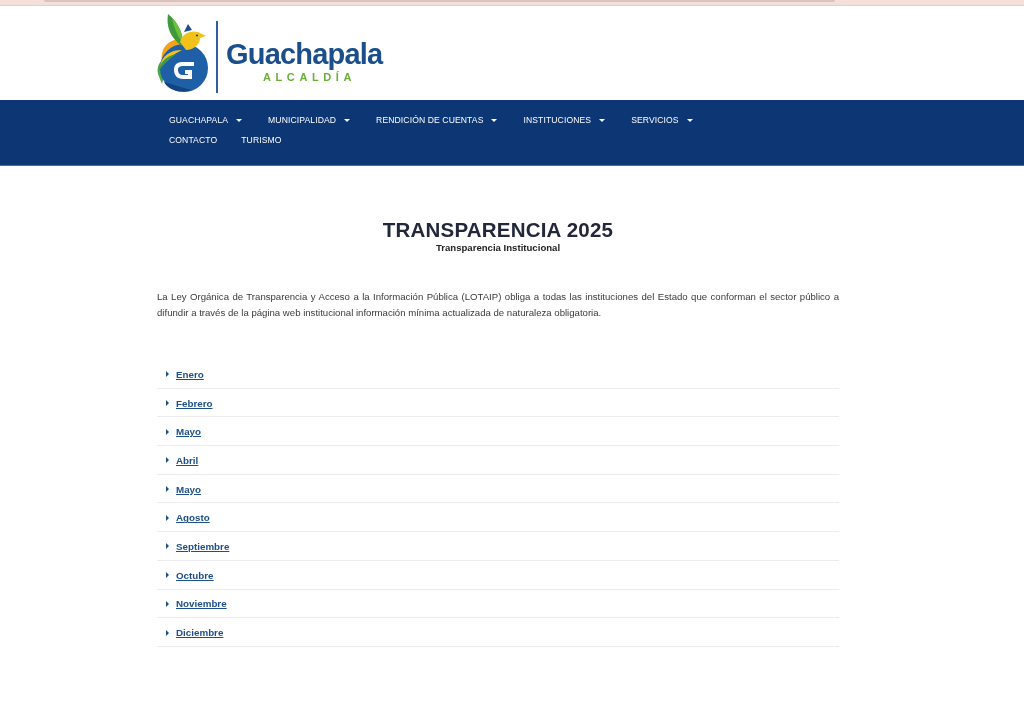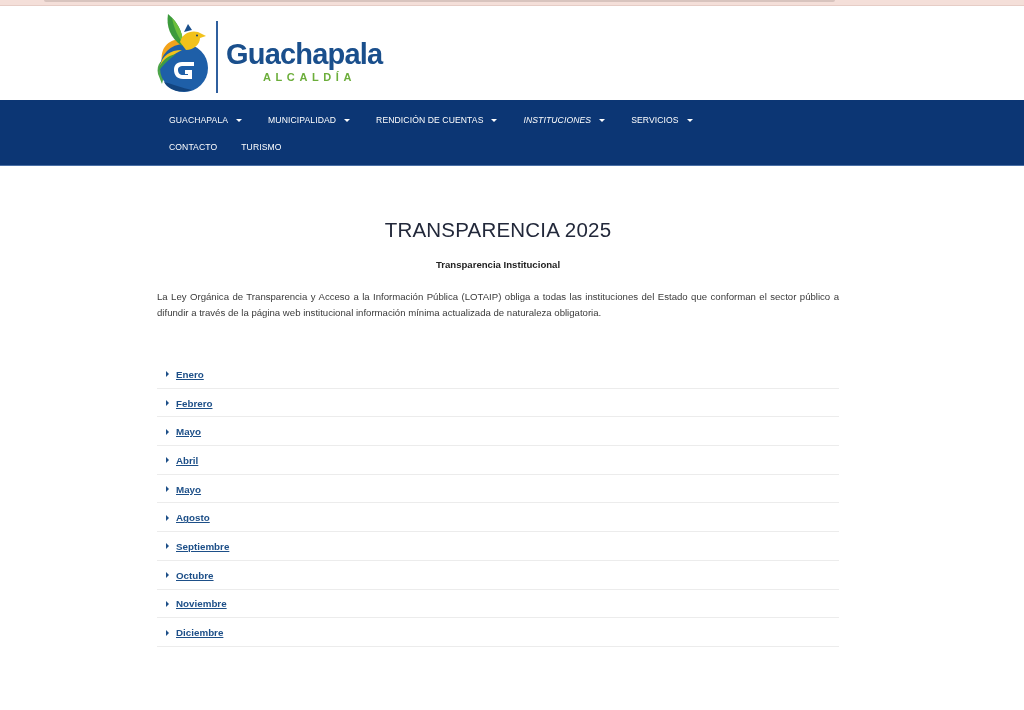--- a/index.html
+++ b/index.html
@@ -34,39 +34,39 @@
     position: absolute; left: 107px; top: 59px;
     font-size: 11px; font-weight: bold; color: #6cae3b; letter-spacing: 4.6px;
   }
 
   .navbar {
     position: absolute; left: 0; top: 100px; width: 1024px; height: 66px;
     background: #0c3674; border-bottom: 1px solid #4a6fa5;
   }
   .nav-row { position: absolute; left: 157px; height: 26px; display: flex; align-items: center; }
   .nav-row.r1 { top: 7px; }
-  .nav-row.r2 { top: 34px; }
+  .nav-row.r2 { top: 27px; }
   .nav-item {
     display: flex; align-items: center; color: #ffffff;
     font-size: 8.6px; letter-spacing: 0.1px; padding: 0 12px; height: 26px; cursor: pointer;
     text-decoration: none; white-space: nowrap;
   }
   .nav-item .caret {
     display: inline-block; width: 0; height: 0; margin-left: 8px;
     border-left: 3px solid transparent; border-right: 3px solid transparent;
     border-top: 3px solid #ffffff;
   }
 
   .content { position: absolute; left: 157px; top: 166px; width: 682px; }
   .page-title {
     position: absolute; top: 52px; left: 0; width: 682px; text-align: center;
-    font-size: 20.5px; font-weight: normal; color: #22283a; letter-spacing: 0.2px;
+    font-size: 20.5px; font-weight: bold; color: #22283a; letter-spacing: 0.2px;
   }
   .subtitle {
-    position: absolute; top: 93px; left: 0; width: 682px; text-align: center;
+    position: absolute; top: 76px; left: 0; width: 682px; text-align: center;
     font-size: 9.6px; font-weight: bold; color: #222;
   }
   .intro {
     position: absolute; top: 123px; left: 0; width: 682px;
     font-size: 9.6px; line-height: 16px; color: #3a3a3a; text-align: justify;
     text-align-last: left;
   }
 
   .months { position: absolute; top: 194px; left: 0; width: 682px; list-style: none; }
   .month {
@@ -125,21 +125,21 @@
       <span class="caret"></span>
     </a>
     <a class="nav-item" style="padding-left:14px;">
       <span>MUNICIPALIDAD</span>
       <span class="caret"></span>
     </a>
     <a class="nav-item" style="padding-left:14px;">
       <span>RENDICIÓN DE CUENTAS</span>
       <span class="caret"></span>
     </a>
-    <a class="nav-item" style="padding-left:14px;font-style:italic;">
+    <a class="nav-item" style="padding-left:14px;">
       <span>INSTITUCIONES</span>
       <span class="caret"></span>
     </a>
     <a class="nav-item" style="padding-left:14px;">
       <span>SERVICIOS</span>
       <span class="caret"></span>
     </a>
   </div>
   <div class="nav-row r2">
     <a class="nav-item">

